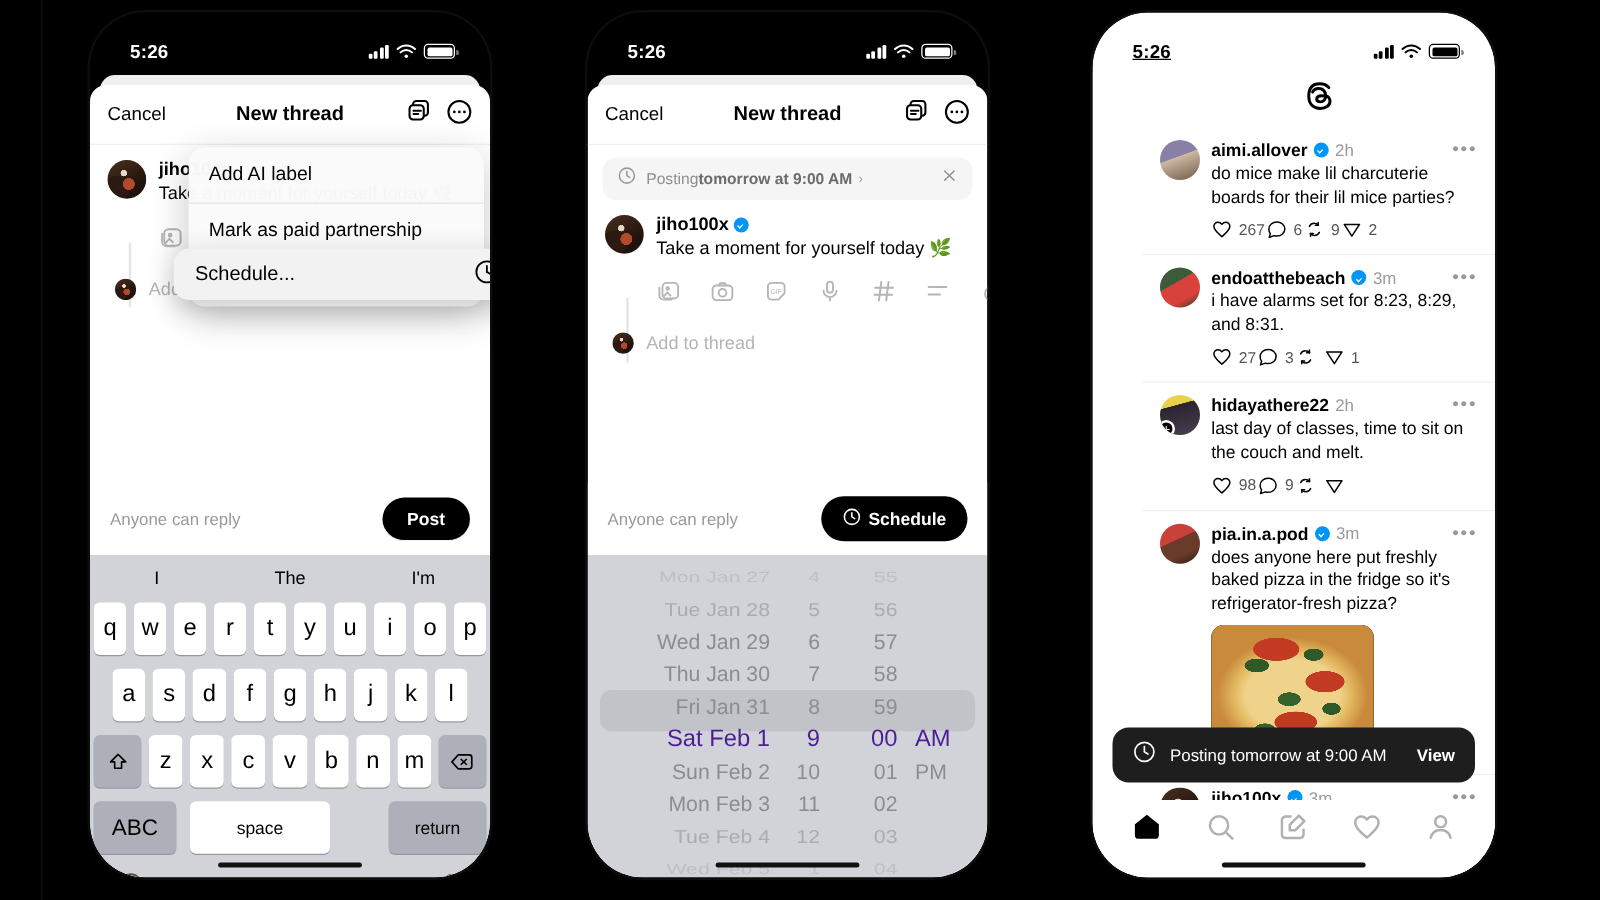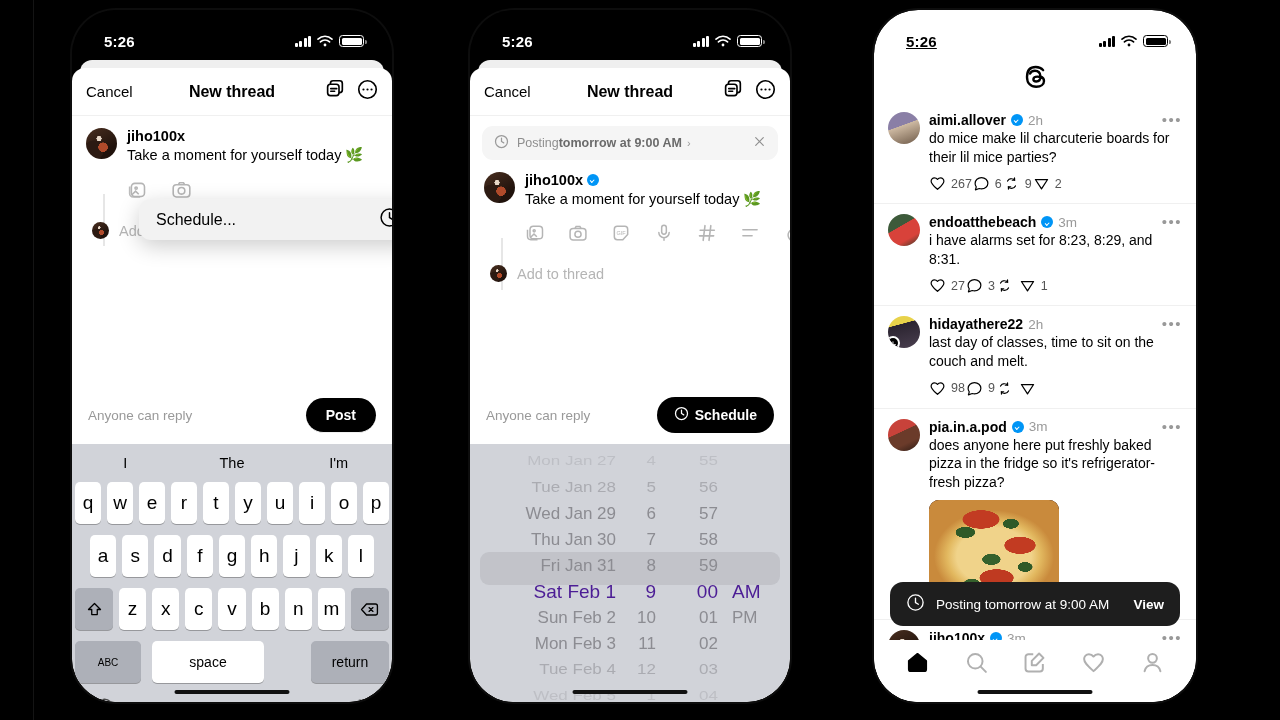--- a/index.html
+++ b/index.html
@@ -99,21 +99,21 @@
   .kb-sugg { height:38px; display:flex; align-items:center; font-size:14.5px; color:#000; }
   .kb-sugg > div { flex:1; text-align:center; position:relative; }
   .kb-sugg > div + div::before { content:""; position:absolute; left:0; top:9px; bottom:9px;
                                  width:1px; background:#b6b8be; }
   .kb-sugg > div:nth-child(2)::before { display:none; }
   .kbrow { display:flex; justify-content:center; gap:6px; margin-bottom:11px; padding:0 3px; }
   .key { background:#fff; border-radius:5px; height:42px; flex:1; display:flex;
          align-items:center; justify-content:center; font-size:19px; color:#000;
          box-shadow:0 1px 0 rgba(0,0,0,.28); }
   .key.wide { background:#adb0b8; flex:0 0 38px; }
-  .key.abc  { background:#adb0b8; flex:0 0 66px; font-size:10px; }
+  .key.abc  { background:#adb0b8; flex:0 0 66px; font-size:18px; }
   .key.ret  { background:#adb0b8; flex:0 0 78px; font-size:14px;margin-left:36px; }
   .key.space{ flex:1; font-size:14px; margin:0 5px; }
   .kb-bottom { display:flex; align-items:center; justify-content:space-between;
                padding:3px 22px 0; color:#4a4a4a; }
 
   
   .picker { position:absolute; left:0; right:0; bottom:0; height:258px; background:#d1d3d9;
             overflow:hidden; }
   .pk-hl { position:absolute; left:10px; right:10px; top:108px; height:33px;
            background:rgba(160,160,166,.30); border-radius:9px; }
@@ -122,21 +122,21 @@
   .pk-col.dates { width:132px; align-items:flex-end; }
   .pk-col.hrs { width:44px; align-items:flex-end; padding-right:4px; }
   .pk-col.mins { width:58px; align-items:flex-end; }
   .pk-col.mer { width:58px; align-items:flex-start; padding-left:14px; }
   .pk-item { height:26px; line-height:26px; font-size:17px; color:#8c8c92; white-space:nowrap; }
   .pk-item.sel { color:#4c1d95; font-size:19px; }
   .pk-item.f1 { opacity:.55; transform:scaleY(.88); }
   .pk-item.f2 { opacity:.28; transform:scaleY(.7); filter:blur(.4px); }
 
   
-  .feed { position:absolute; left:0; right:0; top:48px; bottom:0; background:#fff; }
+  .feed { position:absolute; left:0; right:0; top:48px; bottom:0; background:#fff;padding-left:40px; }
   .threads-logo { display:flex; justify-content:center; padding:4px 0 10px; }
   .post { padding:10px 14px 11px 14px; border-bottom:1px solid #f0f0f0; display:flex; gap:9px; }
   .pav { width:32px;height:32px;border-radius:50%;flex:none;position:relative;overflow:hidden; }
   .pav.a1 { background:linear-gradient(160deg,#8a7fa6 0 42%,#cdb9a2 43%,#6e5a48); }
   .pav.a2 { background:linear-gradient(150deg,#3d5a3a 0 38%,#d8423a 39% 72%,#2a3a28); }
   .pav.a3 { background:linear-gradient(165deg,#e8d24a 0 28%,#2b2430 29%,#4a3f50); }
   .pav.a4 { background:linear-gradient(155deg,#c8423a 0 40%,#6b3b2a 41% 70%,#2a1a14); }
   .pav.a5 { background:radial-gradient(circle at 45% 38%,#e8d8c8 0 12%,transparent 13%),
             linear-gradient(150deg,#4a2f20,#20120c 72%); }
   .plus { position:absolute; left:-2px; bottom:-2px; width:14px; height:14px; border-radius:50%;
@@ -343,20 +343,25 @@
                   <rect x="9" y="2.6" width="6" height="11" rx="3"></rect>
                   <path d="M5.6 11.4a6.4 6.4 0 0012.8 0M12 17.8v3.4" stroke-linecap="round"></path>
                 </svg>
             </span>
           </div>
         </div>
 
         <div class="homebar onlight"></div>
       </div>
 
+      <div class="ctxmenu">
+        <div class="ctxitem">Add AI label</div>
+        <div class="ctxitem">Mark as paid partnership</div>
+        <div style="height:38px"></div>
+      </div>
       <div class="sched-float">
         <span>Schedule...</span>
         <span class="clk">
           <svg width="21" height="21" viewBox="0 0 24 24" fill="none" stroke="#000" stroke-width="1.7">
               <circle cx="12" cy="12" r="9.6"></circle>
               <path d="M12 6.6V12l3.6 2.2" stroke-linecap="round"></path>
             </svg>
         </span>
       </div>
     </div>

